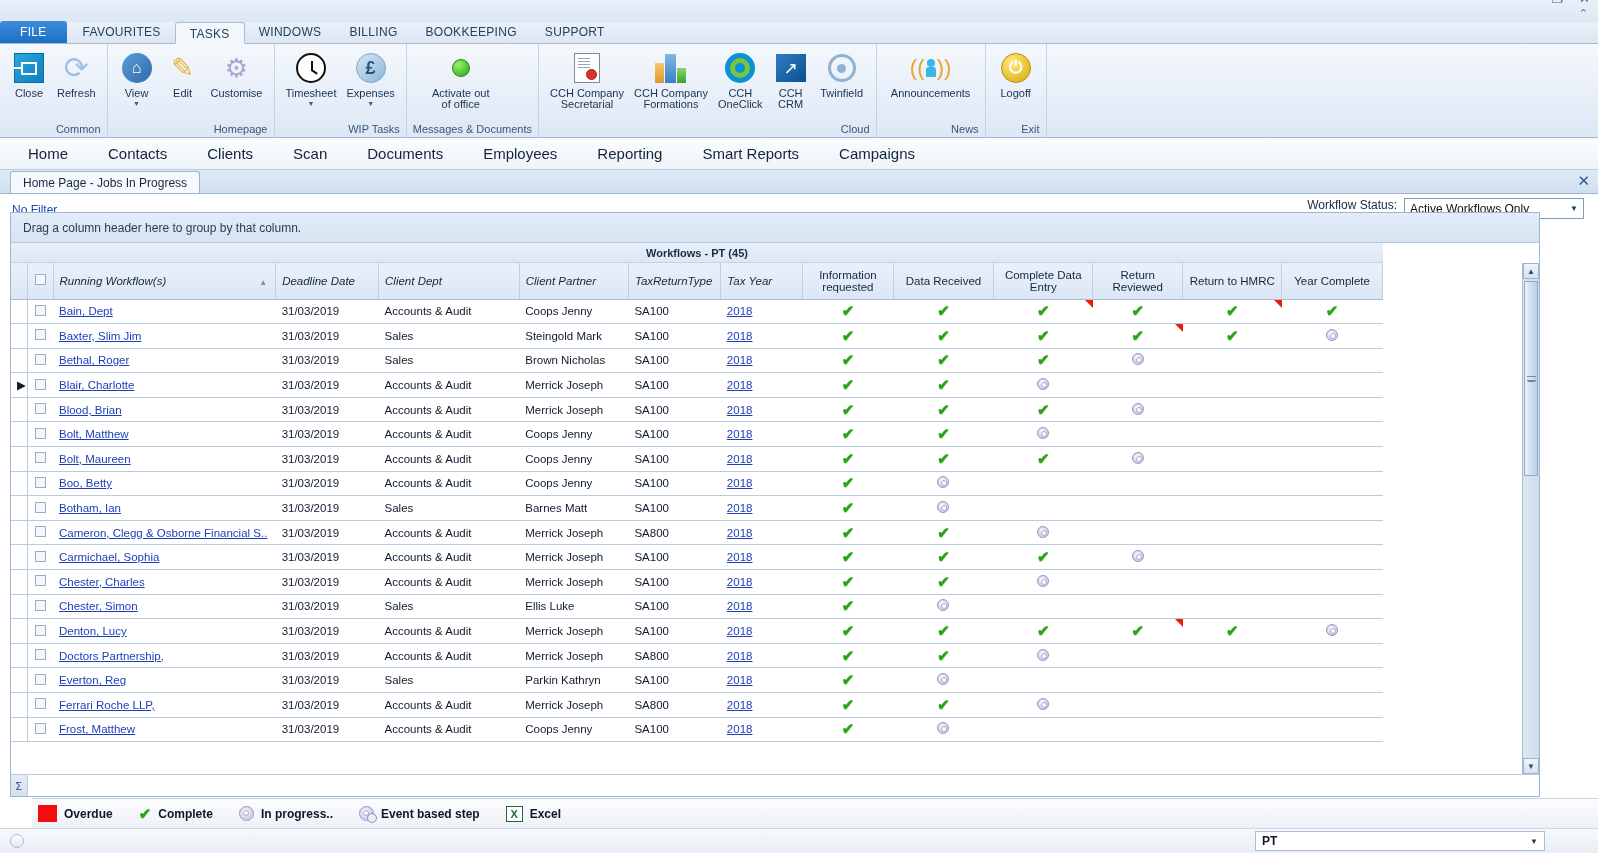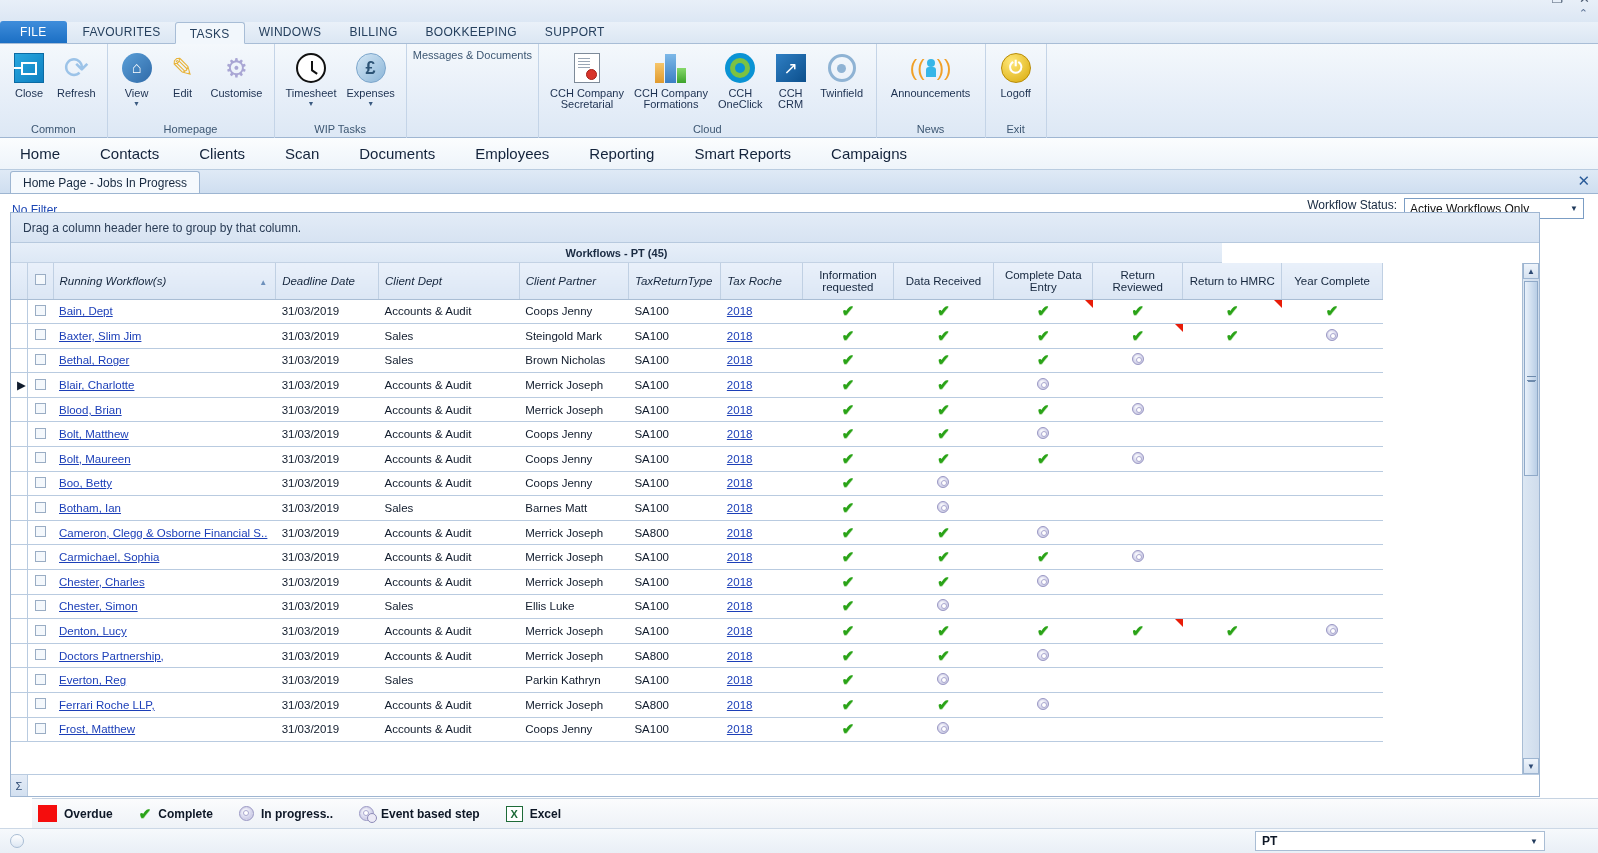--- a/index.html
+++ b/index.html
@@ -73,21 +73,21 @@
   }
   .rgroup {
     display: flex; flex-direction: column;
     justify-content: space-between;
     border-right: 1px solid #c4d4e7;
     padding: 4px 6px 0 6px;
     height: 94px;
   }
   .rgroup-items { display: flex; align-items: flex-start; flex: 1; }
   .rgroup-label {
-    text-align: center; font-size: 11px; color: #3c5672;
+    text-align: right; font-size: 11px; color: #3c5672;
     height: 16px; line-height: 14px;
   }
   .rbtn {
     display: flex; flex-direction: column; align-items: center;
     min-width: 46px; padding: 2px 5px 0 5px;
     cursor: default;
   }
   .rbtn .ico { height: 36px; display: flex; align-items: center; justify-content: center; }
   .rbtn .lbl {
     font-size: 11px; color: #1c3050; text-align: center;
@@ -147,20 +147,21 @@
               background:radial-gradient(circle at 35% 28%,#ffe87a,#d9a908);
               border:1px solid #b88c06;display:flex;align-items:center;justify-content:center;
               color:#fff;font-size:17px;font-weight:bold;}
 
   
   .mainnav {
     height: 32px;
     background: linear-gradient(to bottom,#fbfdfe 0%,#eef4fa 100%);
     display: flex; align-items: center;
     border-bottom: 1px solid #b9cce0;
+    padding-left: 8px;
   }
   .navitem {
     padding: 0 20px; font-size: 15px; color: #13233b;
     line-height: 32px; cursor: default; white-space: nowrap;
   }
 
   
   .doctabbar {
     height: 24px;
     background: linear-gradient(to bottom,#dfeaf6,#cfdef0);
@@ -218,21 +219,21 @@
     height: 30px; line-height: 30px;
     background: linear-gradient(to bottom,#e3ecf7,#d7e3f2);
     border-bottom: 1px solid #b7c9de;
     padding-left: 12px; font-size: 12px; color: #2a3c55;
   }
   .bandrow {
     height: 20px; line-height: 20px;
     background: linear-gradient(to bottom,#e7eff9,#dde8f5);
     border-bottom: 1px solid #c3d2e4;
     text-align: center; font-weight: bold; font-size: 11px; color: #1a2b42;
-    width: 1211px;
+    width: 1372px;
   }
   .gridscroll { flex: 1; overflow: hidden; position: relative; }
 
   table.grid { border-collapse: collapse; width: 1372px; table-layout: fixed; }
   table.grid th {
     background: linear-gradient(to bottom,#e9f0fa,#dbe6f4);
     border-right: 1px solid #c0d0e3;
     border-bottom: 1px solid #a9bdd4;
     font-weight: normal; font-size: 11.5px; color: #15263d;
     height: 36px; padding: 2px 6px; vertical-align: middle;
@@ -450,20 +451,29 @@
             <div class="ic-pound">£</div>
           </div>
         <div class="lbl">Expenses</div>
         <div class="caret">▼</div>
       </div>
     </div>
     <div class="rgroup-label">WIP Tasks</div>
   </div>
 
   <div class="rgroup">
+    <div class="rgroup-items">
+      <div class="rbtn" style="min-width:96px">
+        <div class="ico">
+            <div class="ic-greendot"></div>
+          </div>
+        <div class="lbl">Activate out
+of office</div>
+      </div>
+    </div>
     <div class="rgroup-label">Messages &amp; Documents</div>
   </div>
 
   <div class="rgroup">
     <div class="rgroup-items">
       <div class="rbtn" style="min-width:84px">
         <div class="ico">
             <div class="ic-doc">
               <span class="seal"></span>
             </div>
@@ -594,21 +604,21 @@
           <th class="gutter"></th>
           <th class="cbcell"><span class="minicb"></span></th>
           <th class="lefted">
             <span>Running Workflow(s)</span>
             <span class="sortarrow">▲</span>
           </th>
           <th class="lefted">Deadline Date</th>
           <th class="lefted">Client Dept</th>
           <th class="lefted">Client Partner</th>
           <th class="lefted">TaxReturnType</th>
-          <th class="lefted">Tax Roche</th>
+          <th class="lefted">Tax Year</th>
           <th>Information requested</th>
           <th>Data Received</th>
           <th>Complete Data Entry</th>
           <th>Return Reviewed</th>
           <th>Return to HMRC</th>
           <th>Year Complete</th>
         </tr>
       </thead>
       <tbody id="grid-body">
           <tr>

